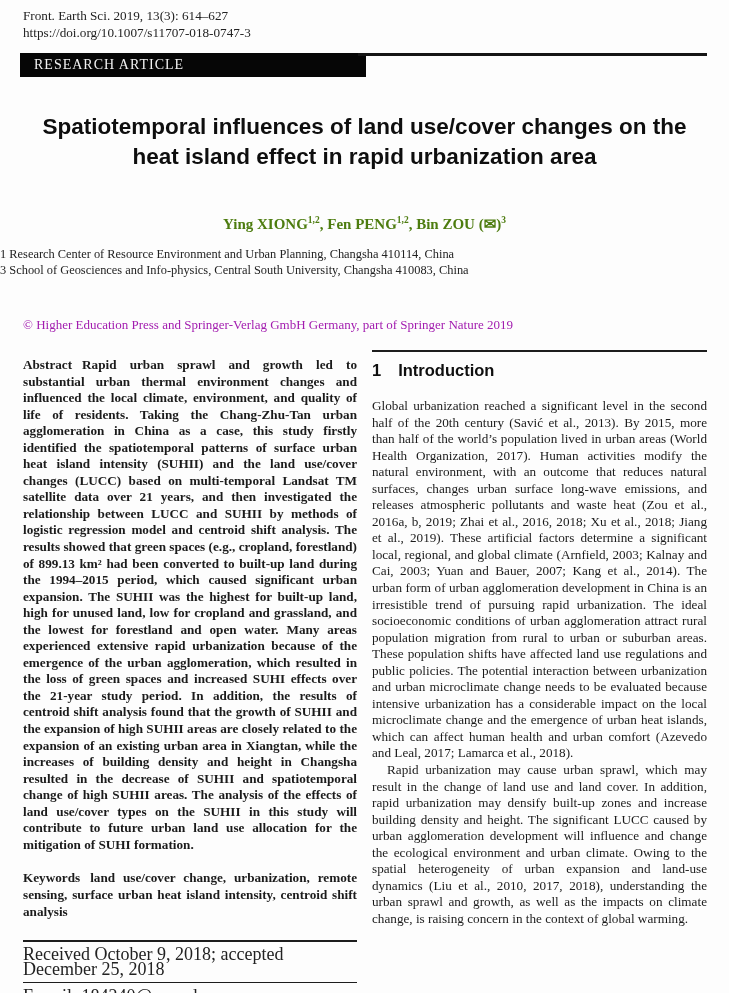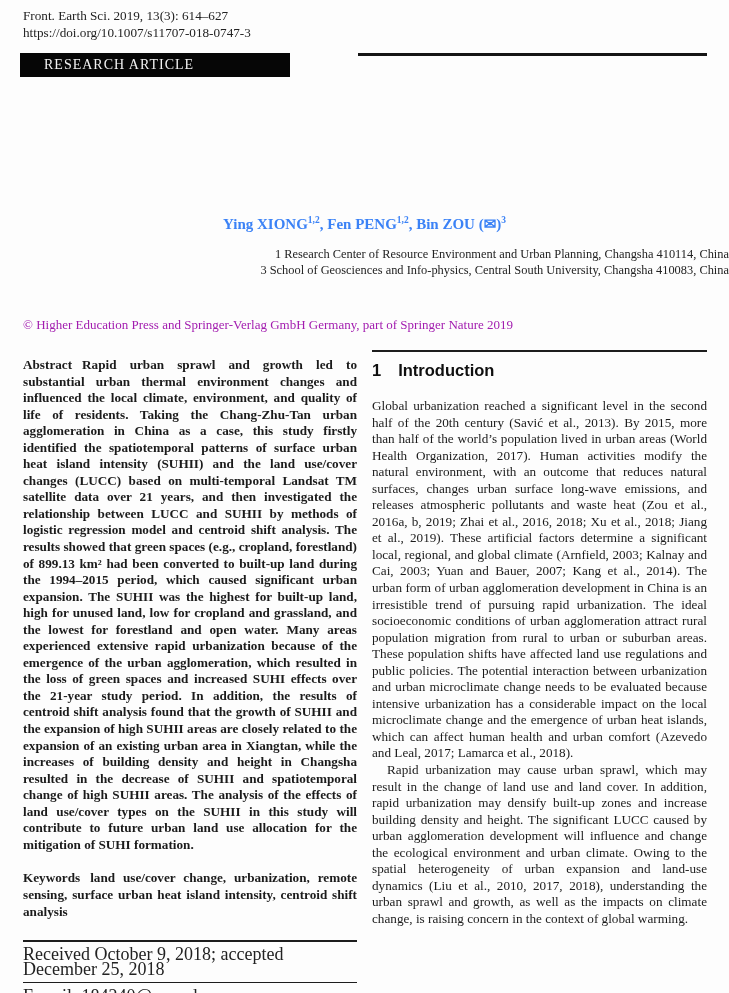--- a/index.html
+++ b/index.html
@@ -4,34 +4,34 @@
 <style>
   * { margin:0; padding:0; box-sizing:border-box; }
   html,body { background:#e8e8e8; }
   .page {
     position:relative; width:729px; height:993px; margin:0 auto;
     background:#fdfdfd; color:#1c1c1c;
     font-family:"Liberation Serif", serif; overflow:hidden;
   }
   .header-block { position:absolute; left:23px; top:8px; font-size:13.2px; line-height:16.5px; color:#222; }
   .banner {
-    position:absolute; left:20px; top:53px; width:270px; height:24px;
+    position:absolute; left:20px; top:53px; width:346px; height:24px;
     background:#060606; color:#f2f2f2; font-size:14px; letter-spacing:1px;
-    line-height:24px; padding-left:24px;
+    line-height:24px; padding-left:14px;
   }
   .banner-rule { position:absolute; left:358px; top:53px; width:349px; height:3px; background:#151515; }
   .paper-title {
     position:absolute; left:24px; top:112px; width:681px; text-align:center;
     font-family:"Liberation Sans", sans-serif; font-weight:bold;
     font-size:22.5px; line-height:30px; color:#0e0e0e;
   }
-  .authors-line { position:absolute; left:0; top:215px; width:729px; text-align:center; font-weight:bold; font-size:15px; color:#3b82f6; }
+  .authors-line { position:absolute; left:0; top:215px; width:729px; text-align:center; font-weight:bold; font-size:15px; color:#4d7c0f; }
   .authors-line sup { font-size:9.5px; }
   .envelope { font-weight:bold; }
-  .affiliations { position:absolute; left:0; top:247px; width:729px; text-align:right; font-size:12.4px; line-height:15.8px; color:#222; }
+  .affiliations { position:absolute; left:0; top:247px; width:729px; text-align:left; font-size:12.4px; line-height:15.8px; color:#222; }
   .copyright-line { position:absolute; left:23px; top:317px; font-size:13px; color:#a21caf; }
   .col-left  { position:absolute; left:23px;  top:357px; width:334px;font-weight:bold; }
   .col-right { position:absolute; left:372px; top:350px; width:335px; }
   .body-text { font-size:13.2px; line-height:16.55px; text-align:justify; color:#1b1b1b; }
   .lead-label { margin-right:10px; }
   .keywords-para { margin-top:17px; }
   .footnote { position:absolute; left:23px; top:940px; width:334px; font-size:18px; line-height:15px; color:#222; }
   .fn-rule-top { border-top:2px solid #1d1d1d; margin-bottom:5px; }
   .fn-rule-mid { border-top:1px solid #1d1d1d; margin:5px 0 6px; }
   .intro-rule { border-top:2px solid #1d1d1d; margin-bottom:9px; }
@@ -50,20 +50,21 @@
   <div class="header-block">
     <div>Front. Earth Sci. 2019, 13(3): 614–627</div>
     <div>https://doi.org/10.1007/s11707-018-0747-3</div>
   </div>
 
   <div class="banner">
     <span>RESEARCH ARTICLE</span>
   </div>
   <div class="banner-rule"></div>
 
+  <h1 class="paper-title">Spatiotemporal influences of land use/cover changes on the heat island effect in rapid urbanization area</h1>
 
   <div class="authors-line">
     <span><span>Ying XIONG</span><sup>1,2</sup></span><span>, </span><span><span>Fen PENG</span><sup>1,2</sup></span><span>, </span><span><span>Bin ZOU</span> <span class="envelope">(✉)</span><sup>3</sup></span>
   </div>
 
   <div class="affiliations">
     <div>1 Research Center of Resource Environment and Urban Planning, Changsha 410114, China</div>
     <div>3 School of Geosciences and Info-physics, Central South University, Changsha 410083, China</div>
   </div>
 

